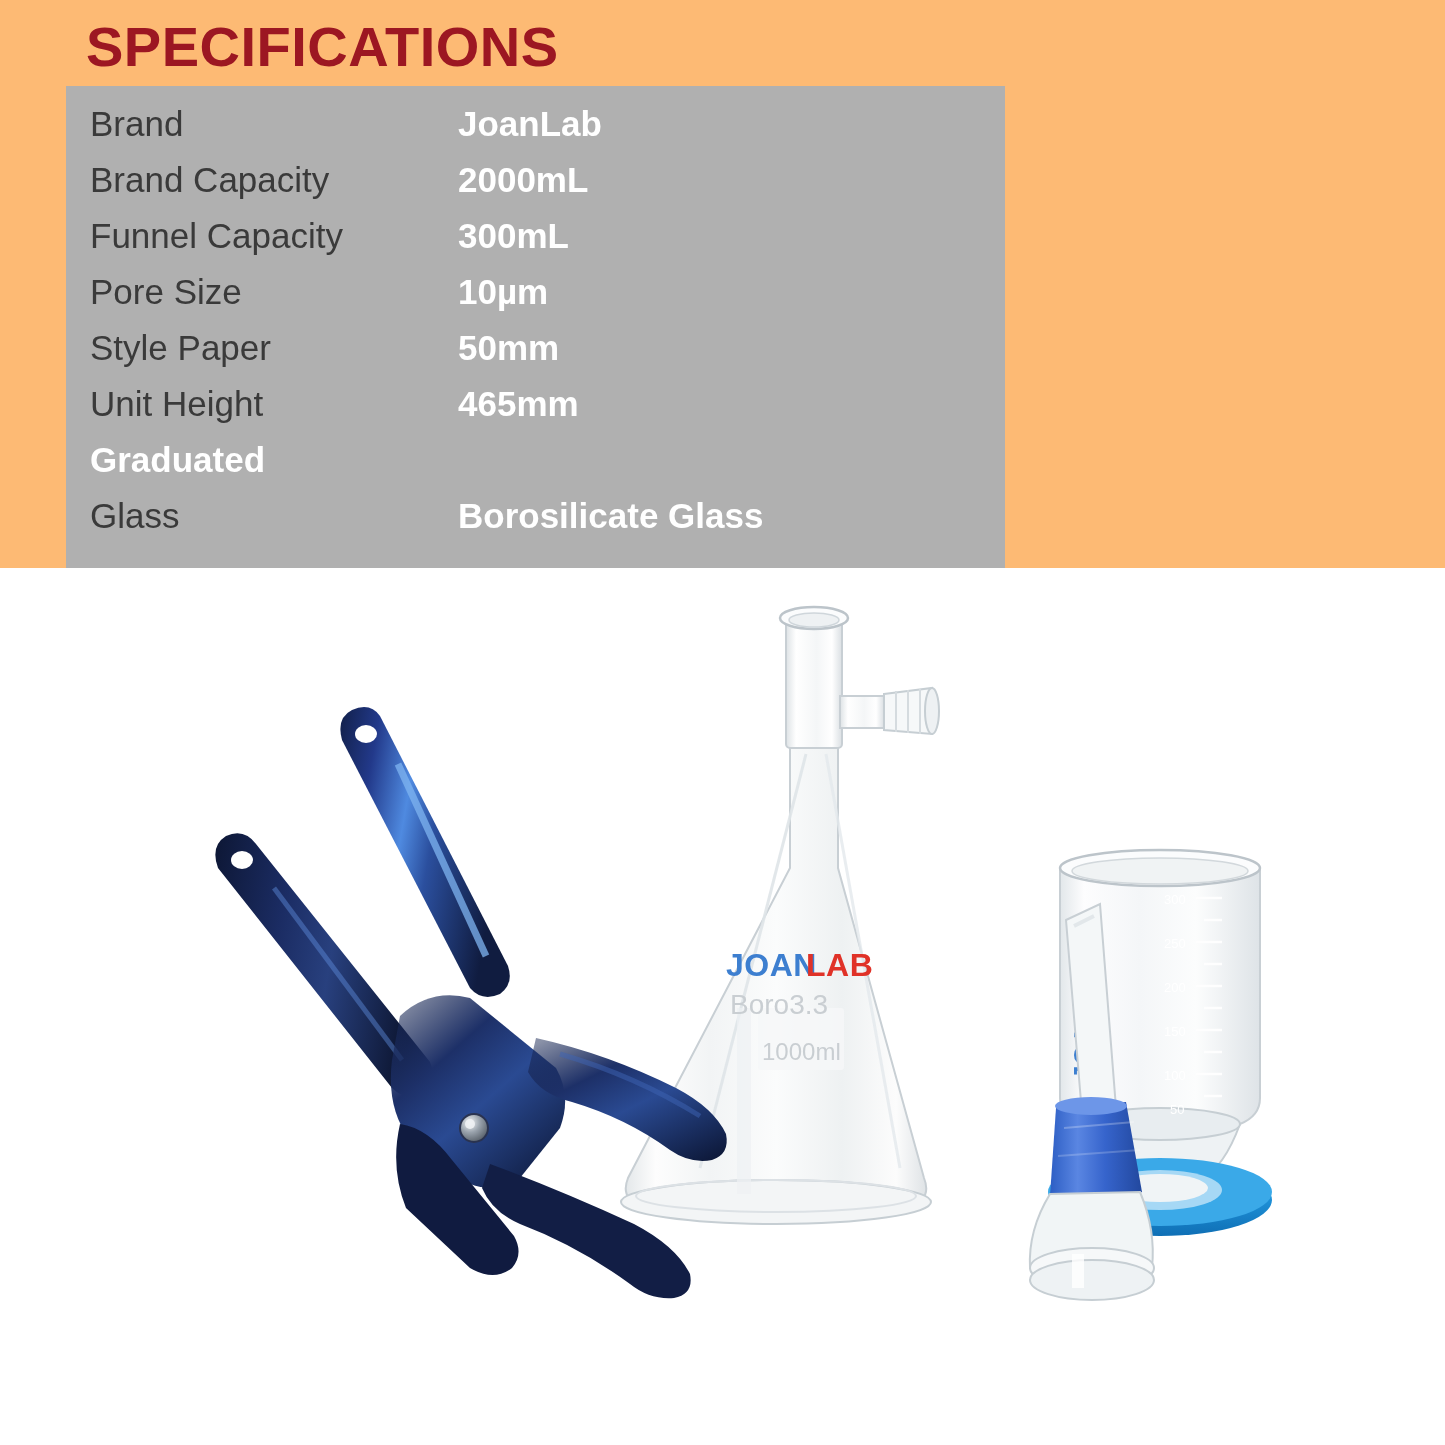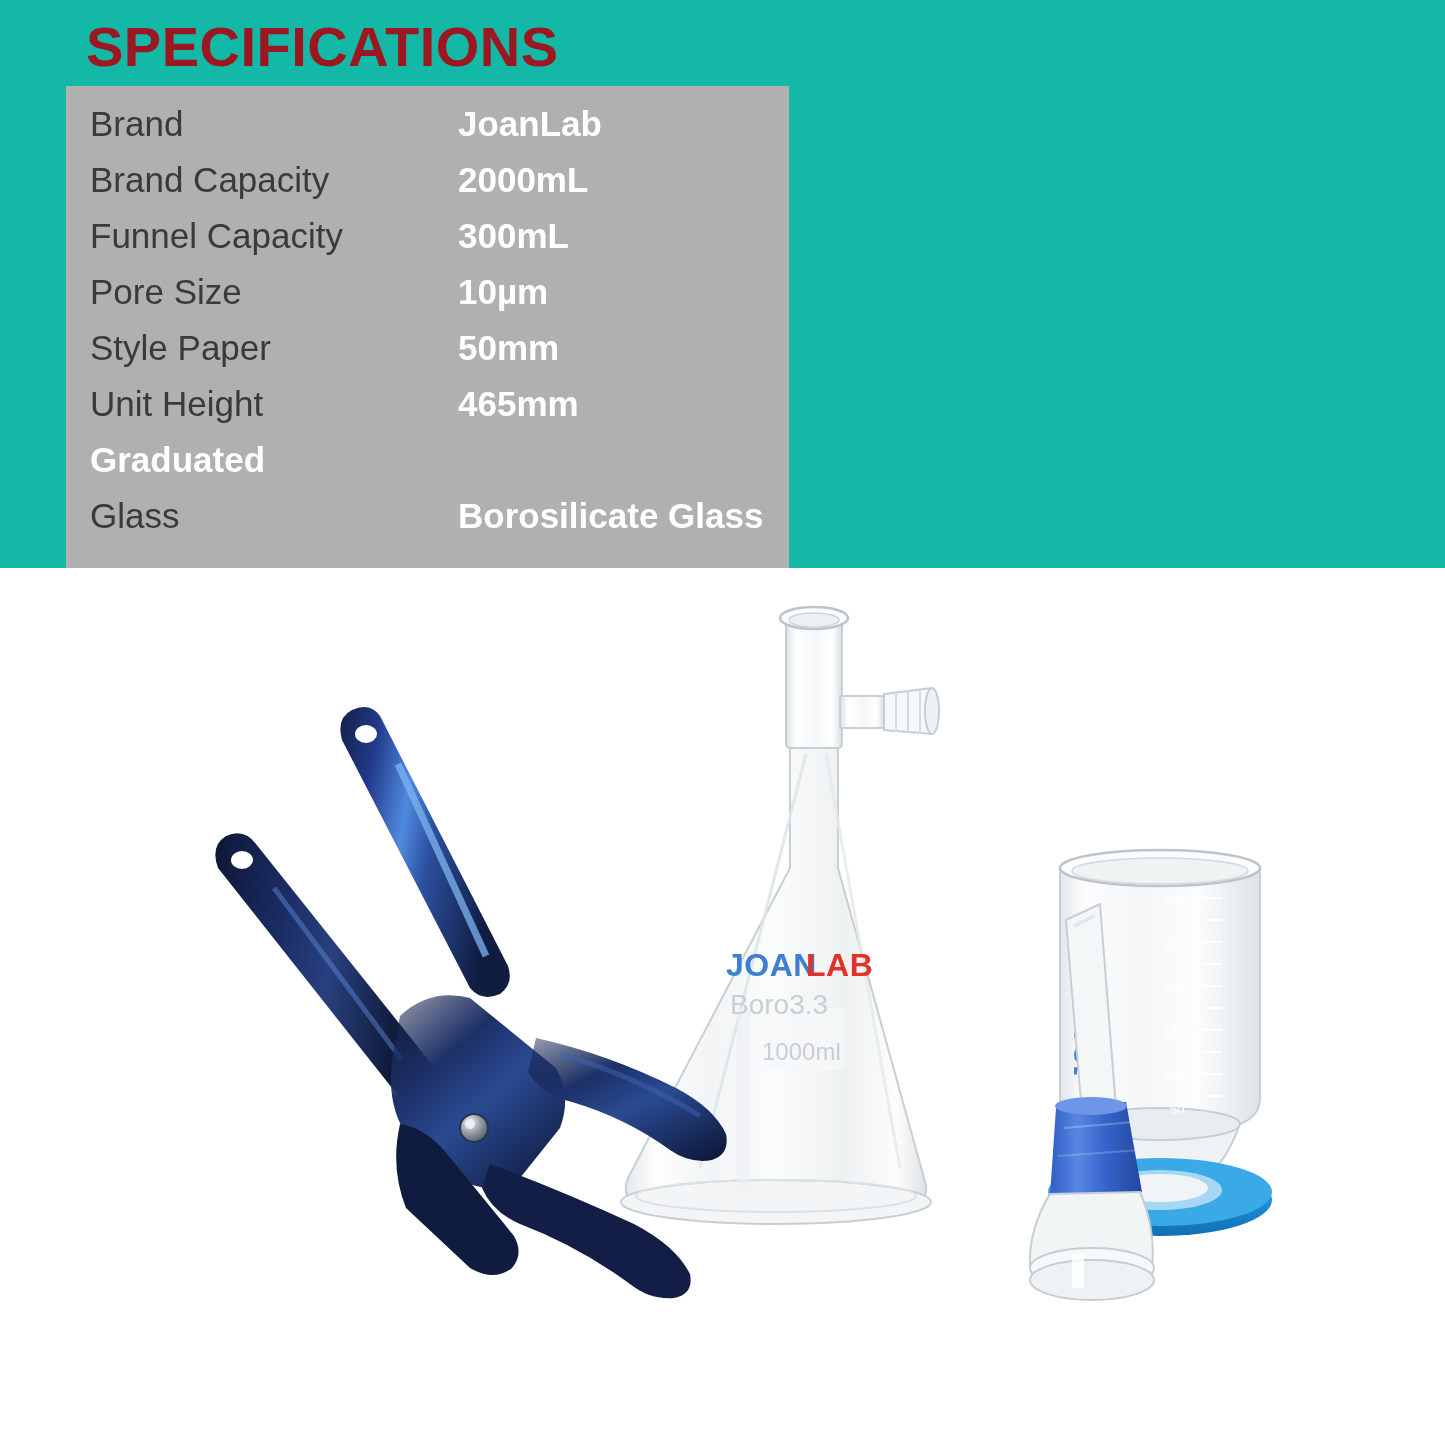--- a/index.html
+++ b/index.html
@@ -4,21 +4,21 @@
 <style>
   html, body {
     margin: 0;
     padding: 0;
     background: #ffffff;
   }
   #page {
     position: relative;
     width: 1445px;
     height: 1445px;
-    background: #14b8a6;
+    background: #fdba74;
     overflow: hidden;
     font-family: "Liberation Sans", sans-serif;
   }
 
   
   #spec-title {
     position: absolute;
     left: 86px;
     top: 18px;
     font-size: 56px;
@@ -28,21 +28,21 @@
     line-height: 1.05;
     white-space: nowrap;
     font-family: "Liberation Sans", sans-serif;
   }
 
   
   #spec-panel {
     position: absolute;
     left: 66px;
     top: 86px;
-    width: 723px;
+    width: 939px;
     height: 482px;
     background: #b0b0b0;
   }
   #spec-table {
     position: absolute;
     left: 24px;
     top: 18px;
     right: 0;
   }
   .spec-row {

